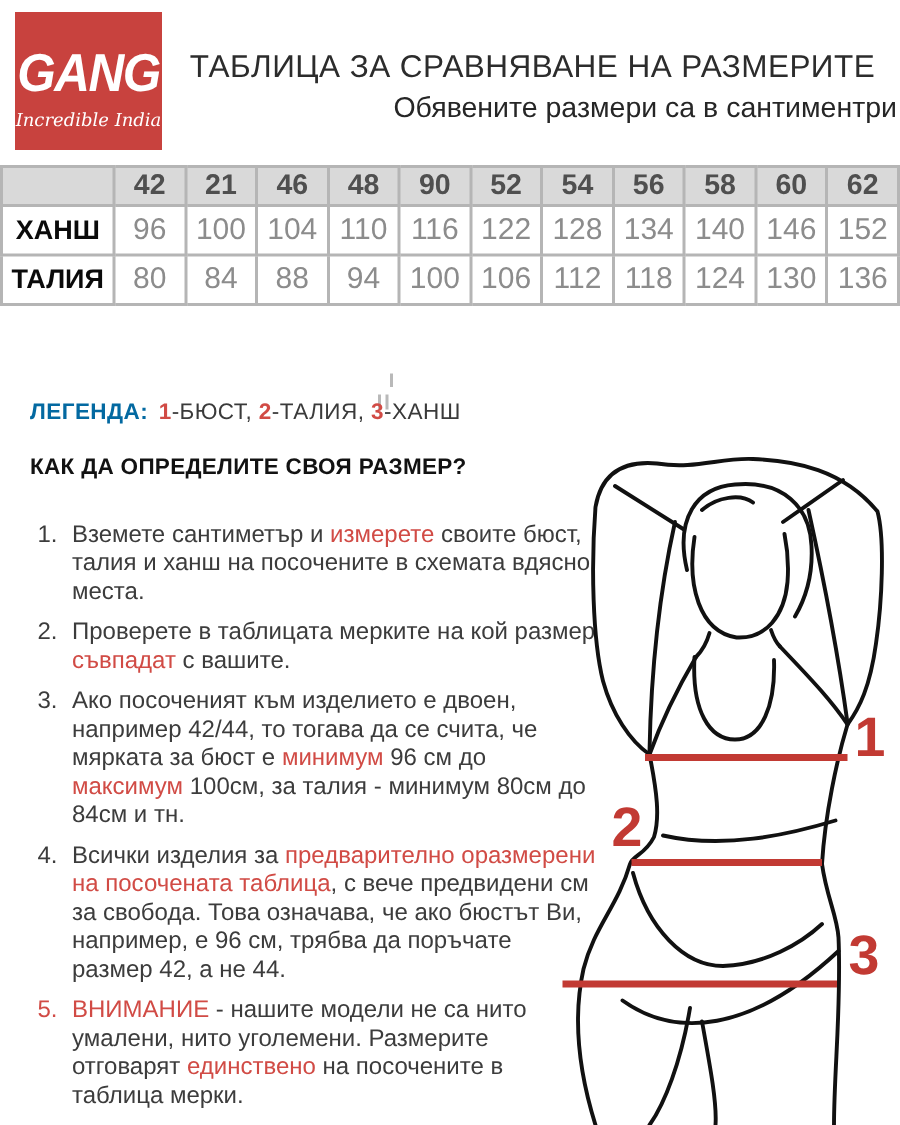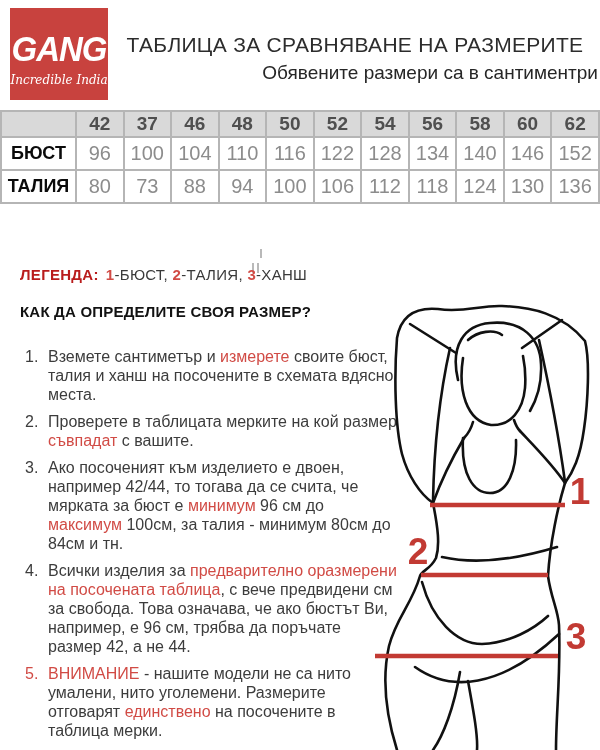--- a/index.html
+++ b/index.html
@@ -26,21 +26,21 @@
   
   table.sizes{position:absolute;top:110px;left:0;width:600px;
     border-collapse:collapse;table-layout:fixed;padding-left:11px;}
   table.sizes th,table.sizes td{border:2px solid var(--tborder);text-align:center;padding:0;}
   table.sizes thead th{background:var(--thbg);height:26px;font-size:19px;color:#4f4f4f;font-weight:bold;}
   table.sizes tbody th{font-size:18px;color:#0a0a0a;font-weight:bold;height:33px;}
   table.sizes tbody td{font-size:20px;color:var(--valgray);}
   .tick{position:absolute;background:#b9b9b9;width:2px;}
   
   .legend{position:absolute;left:20px;top:266px;font-size:15px;color:#3a3a3a;letter-spacing:.3px;}
-  .legend .llabel{font-weight:bold;color:#b91c1c;margin-right:7px;}
+  .legend .llabel{font-weight:bold;color:#0369a1;margin-right:7px;}
   .legend .lnum{color:var(--red);font-weight:bold;}
   
   .howto-heading{position:absolute;left:20px;top:303px;font-size:15px;font-weight:bold;
     color:#121212;letter-spacing:.2px;}
   .howto-list{position:absolute;left:25px;top:347px;width:372px;
     font-size:16px;line-height:19px;color:#3c3c3c;}
   .item{display:flex;margin-bottom:8px;}
   .item .num{flex:0 0 23px;}
   .red{color:var(--red);}
   .num.red{color:var(--red);}
@@ -65,51 +65,51 @@
 </div>
 
 <table class="sizes">
   <colgroup>
       <col style="width:75px">
     </colgroup>
   <thead>
     <tr>
       <th></th>
     <th>42</th>
-        <th>37</th>
+        <th>21</th>
         <th>46</th>
         <th>48</th>
-        <th>50</th>
+        <th>90</th>
         <th>52</th>
         <th>54</th>
         <th>56</th>
         <th>58</th>
         <th>60</th>
         <th>62</th>
       </tr>
   </thead>
   <tbody>
       <tr>
-        <th>БЮСТ</th>
+        <th>ХАНШ</th>
         <td>96</td>
         <td>100</td>
         <td>104</td>
         <td>110</td>
         <td>116</td>
         <td>122</td>
         <td>128</td>
         <td>134</td>
         <td>140</td>
         <td>146</td>
         <td>152</td>
       </tr>
       <tr>
         <th>ТАЛИЯ</th>
         <td>80</td>
-        <td>73</td>
+        <td>84</td>
         <td>88</td>
         <td>94</td>
         <td>100</td>
         <td>106</td>
         <td>112</td>
         <td>118</td>
         <td>124</td>
         <td>130</td>
         <td>136</td>
       </tr>

